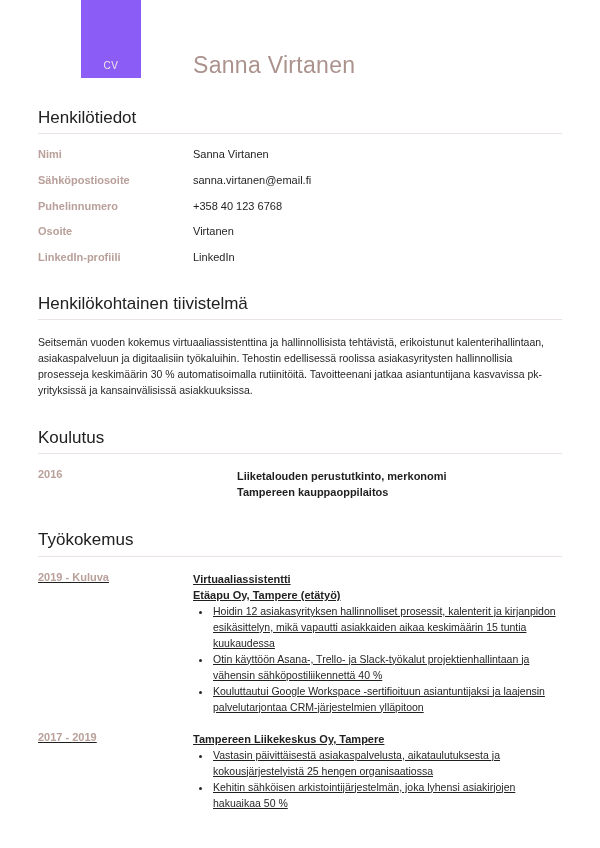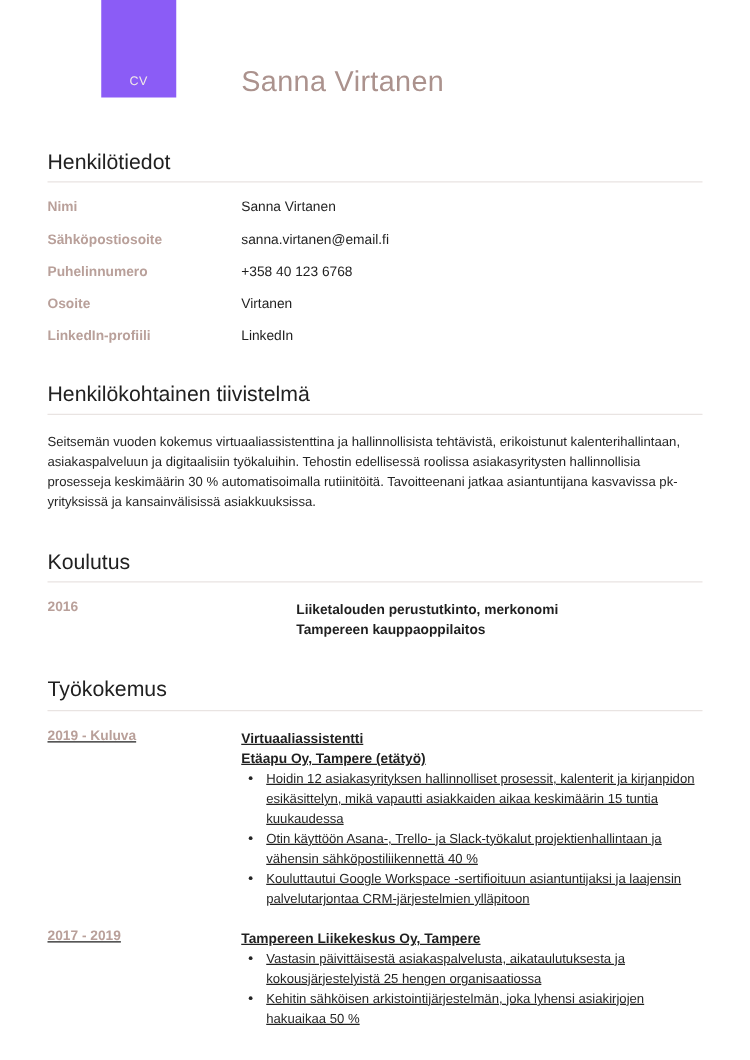--- a/index.html
+++ b/index.html
@@ -46,21 +46,21 @@
     font-size: 23px;
     font-weight: 400;
     color: #ab928d;
     letter-spacing: 0.3px;
     white-space: nowrap;
   }
   
   .content {
     padding: 0 38px;
   }
-  .section { margin-top: 25px; }
+  .section { margin-top: 13px; }
   .section.gap-lg { margin-top: 30px; }
   .section-heading {
     font-size: 17px;
     font-weight: 400;
     color: #212121;
     margin: 0 0 5px 0;
     line-height: 1.2;
   }
   .divider {
     border: none;

